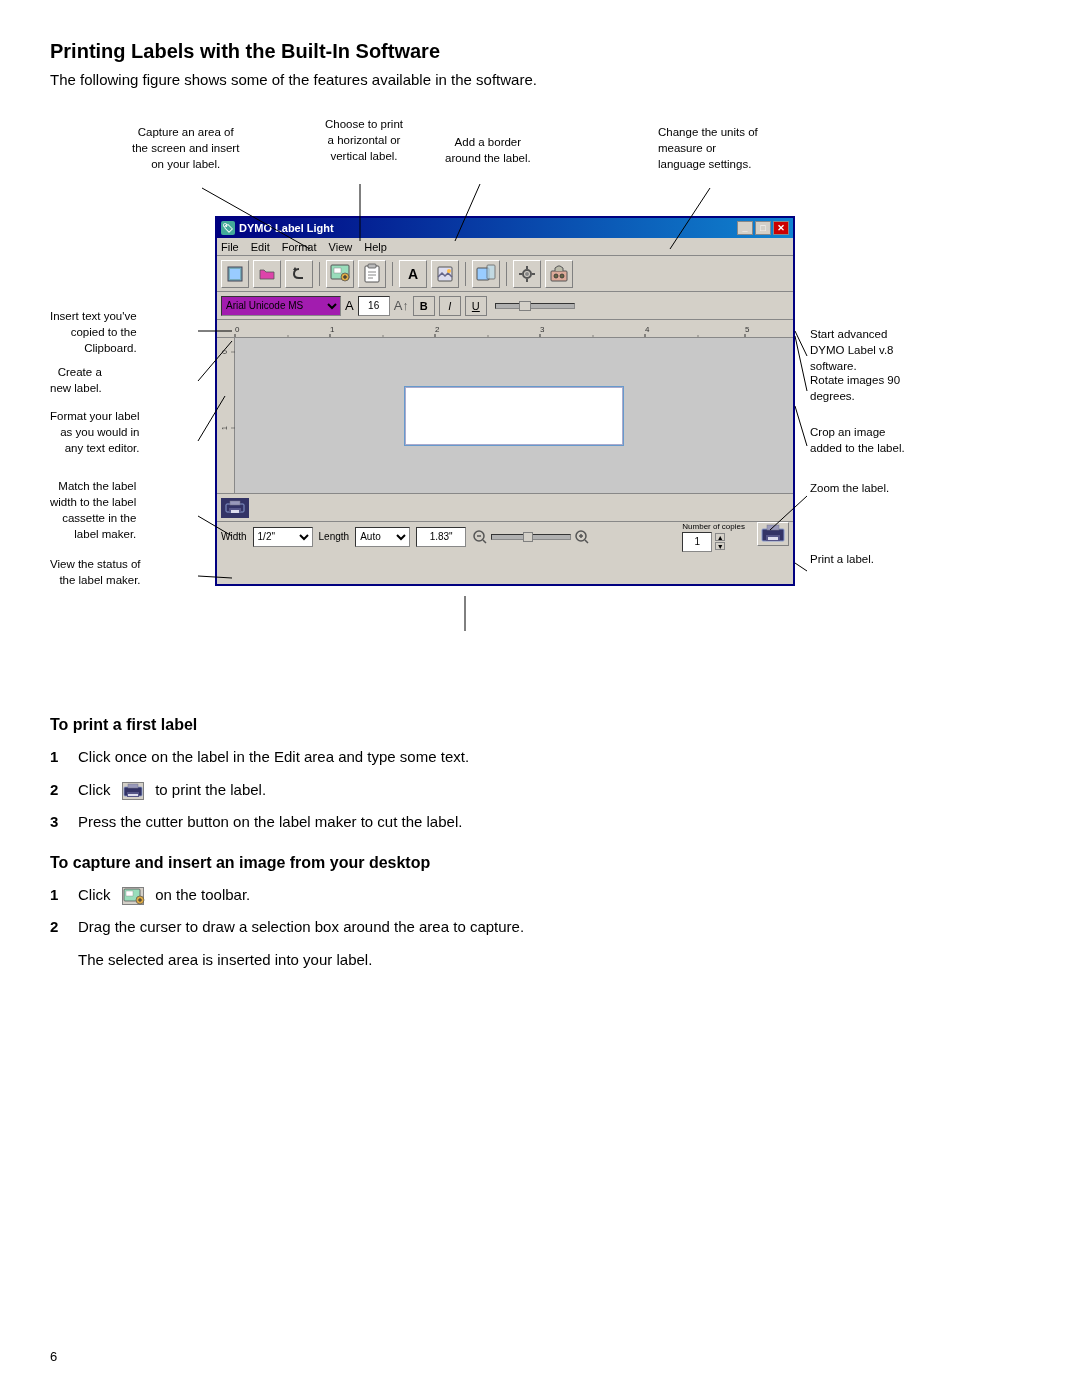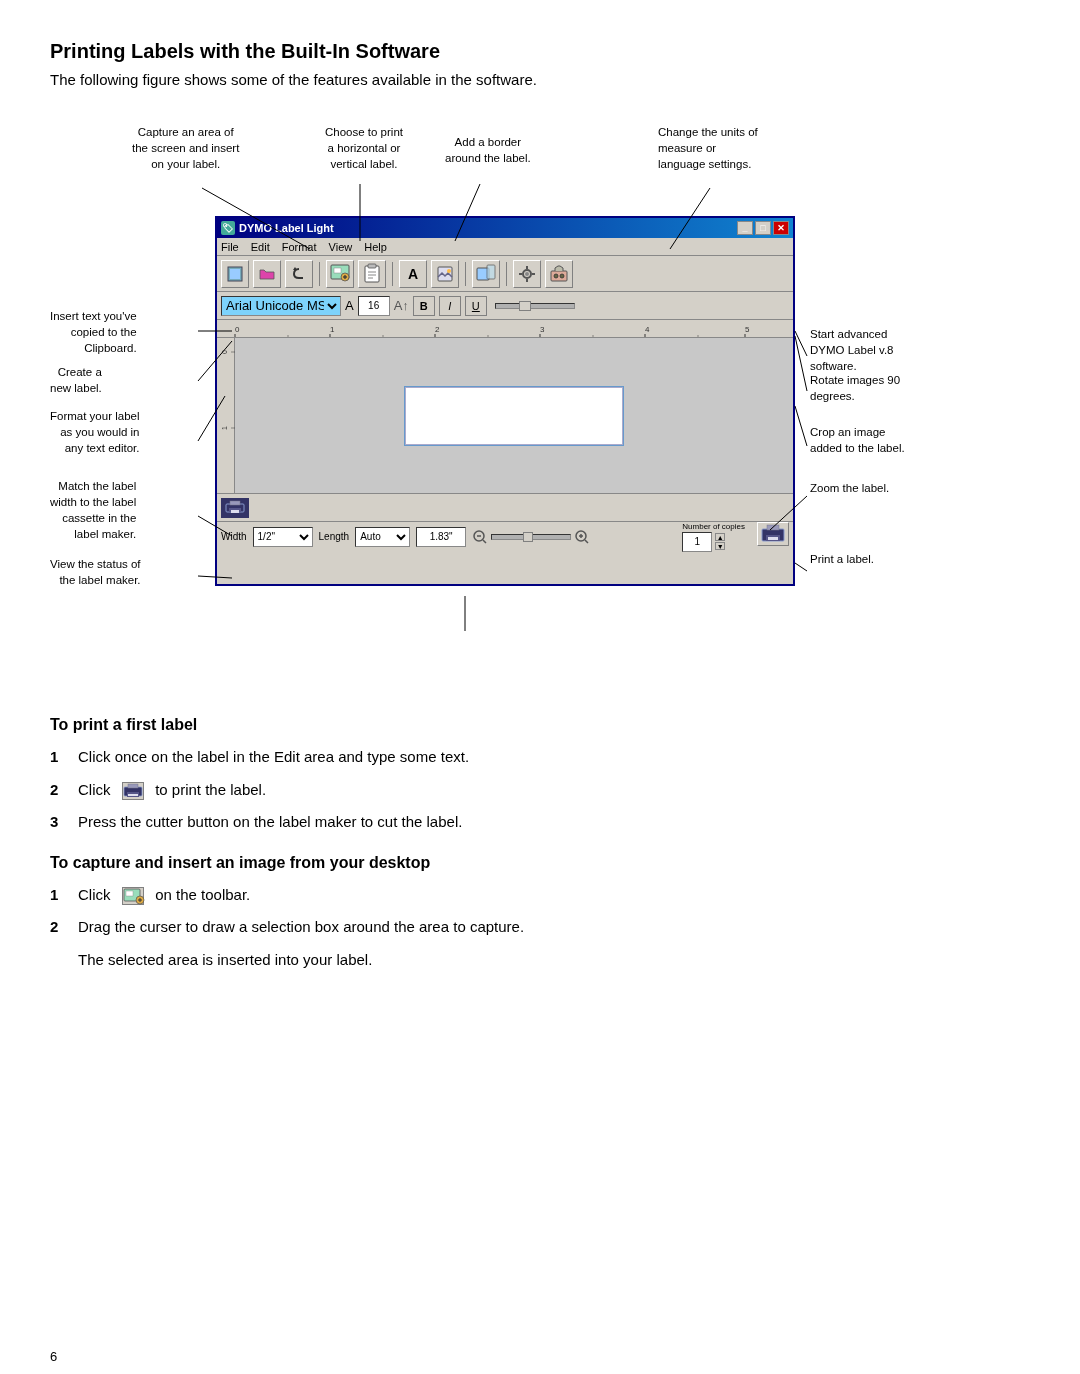--- a/index.html
+++ b/index.html
@@ -141,22 +141,22 @@
       align-items: center;
       padding: 2px 4px;
       gap: 4px;
       border-bottom: 1px solid #888;
       font-size: 11px;
     }
 
     .format-select {
       height: 20px;
       width: 120px;
-      font-size: 13px;
-      background: #7dd3fc;
+      font-size: 10px;
+      background: #a21caf;
       border: 1px inset #888;
     }
 
     .format-size {
       height: 20px;
       width: 32px;
       font-size: 10px;
       background: #fff;
       border: 1px inset #888;
       text-align: center;
@@ -632,21 +632,21 @@
 
     <line x1="757" y1="330" x2="745" y2="290" stroke="#000" stroke-width="1"></line>
 
     <line x1="757" y1="380" x2="720" y2="414" stroke="#000" stroke-width="1"></line>
 
     <line x1="757" y1="455" x2="745" y2="447" stroke="#000" stroke-width="1"></line>
 
     <line x1="415" y1="480" x2="415" y2="515" stroke="#000" stroke-width="1"></line>
   </svg>
 
-  <div class="callout" style="left:275px;top:8px;text-align:center;max-width:130px;">
+  <div class="callout" style="left:275px;top:0;text-align:center;max-width:130px;">
     <span style="white-space:pre-line;">Choose to print
 a horizontal or
 vertical label.</span>
   </div>
 
   <div class="callout" style="left:395px;top:18px;text-align:center;max-width:110px;">
     <span style="white-space:pre-line;">Add a border
 around the label.</span>
   </div>
 

